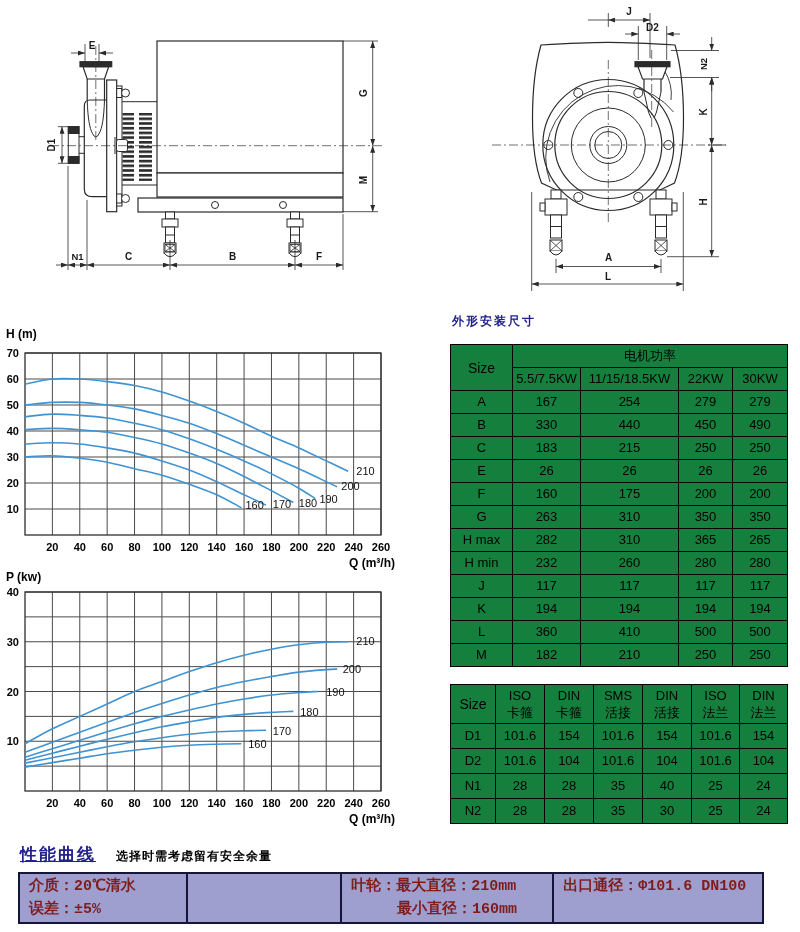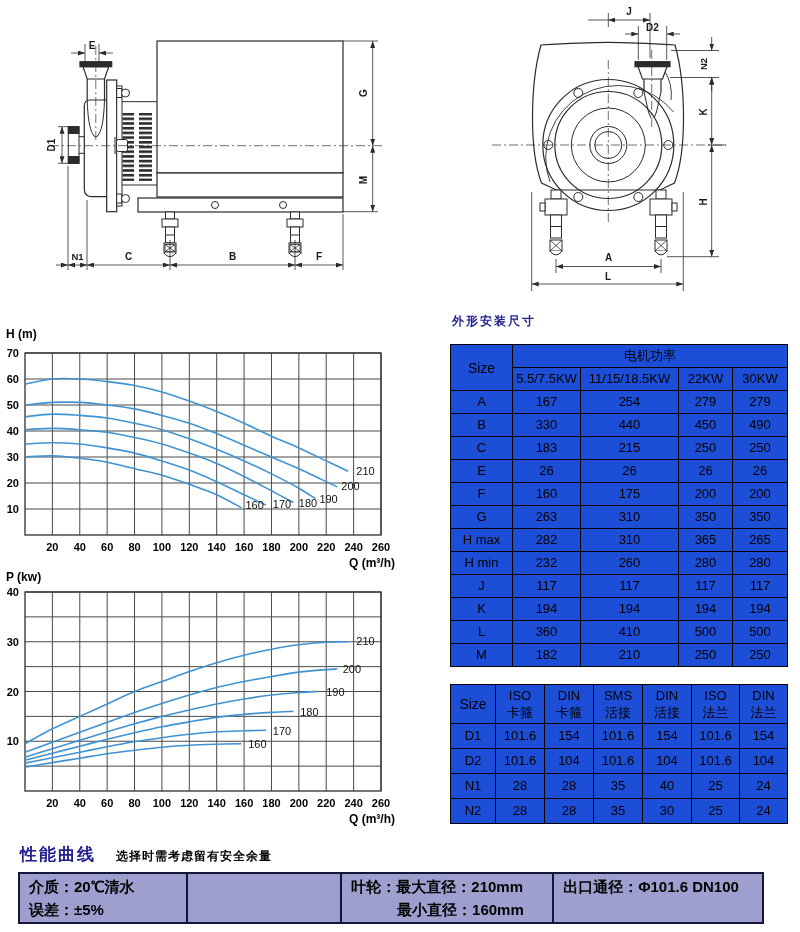--- a/index.html
+++ b/index.html
@@ -5,44 +5,44 @@
   html,body{margin:0;padding:0;background:#fff;}
   #page{position:relative;width:800px;height:932px;background:#fff;overflow:hidden;
         font-family:"Liberation Sans","DejaVu Sans",sans-serif;color:#000;}
   .abs{position:absolute;}
   svg text{font-family:"Liberation Sans","DejaVu Sans",sans-serif;}
   .dimlbl{font-size:10px;font-weight:bold;fill:#1a1a1a;}
 
   
   #dim-title{left:452px;top:313px;font-size:12px;font-weight:bold;color:#23218f;letter-spacing:2px;}
   #perf-heading{left:20px;top:843px;font-weight:bold;}
-  #perf-heading .t{font-size:17px;color:#23218f;letter-spacing:2px;}
+  #perf-heading .t{font-size:17px;color:#23218f;letter-spacing:2px;text-decoration:underline;}
   #perf-heading .n{font-size:12px;color:#000;margin-left:20px;letter-spacing:1px;}
 
   
-  table{border-collapse:collapse;table-layout:fixed;background:#1d4ed8;}
+  table{border-collapse:collapse;table-layout:fixed;background:#15803d;}
   #dim-table{left:450px;top:344px;width:337px;font-size:13px;}
   #dim-table td,#dim-table th{border:1px solid #000;text-align:center;vertical-align:middle;
       padding:0;height:22px;line-height:22px;font-weight:normal;}
   #dim-table .size-h{font-size:14px;}
   
   #conn-table{left:450px;top:684px;width:337px;font-size:13px;}
   #conn-table td,#conn-table th{border:1px solid #000;text-align:center;vertical-align:middle;
       padding:0;height:24px;line-height:24px;font-weight:normal;}
   #conn-table th{height:38px;line-height:17px;font-size:13px;}
   #conn-table .size-h{font-size:14px;}
 
   
   #spec-table{left:18px;top:872px;width:746px;height:52px;display:flex;
       background:#9e9ecf;border:2px solid #15153a;box-sizing:border-box;}
   .spec-cell{box-sizing:border-box;border-left:2px solid #15153a;padding:1px 4px 1px 9px;}
   .spec-cell:first-child{border-left:none;}
   .spec-line{height:23px;line-height:23px;white-space:pre;
-      font-family:Liberation Sans, sans-serif;
-      font-size:15px;font-weight:bold;color:#000000;}
+      font-family:Liberation Mono, monospace;
+      font-size:15px;font-weight:bold;color:#7f1d1d;}
   .spec-cell:nth-child(3) .spec-line:nth-child(2){padding-left:3.05em;}
 </style>
 </head>
 <body>
 
 <div id="page">
 
   <svg class="abs" style="left:0;top:0" width="430" height="300" viewBox="0 0 430 300">
     <defs>
       <marker id="arw-s" markerUnits="userSpaceOnUse" markerWidth="7" markerHeight="5" refX="7" refY="2.5" orient="auto-start-reverse">

